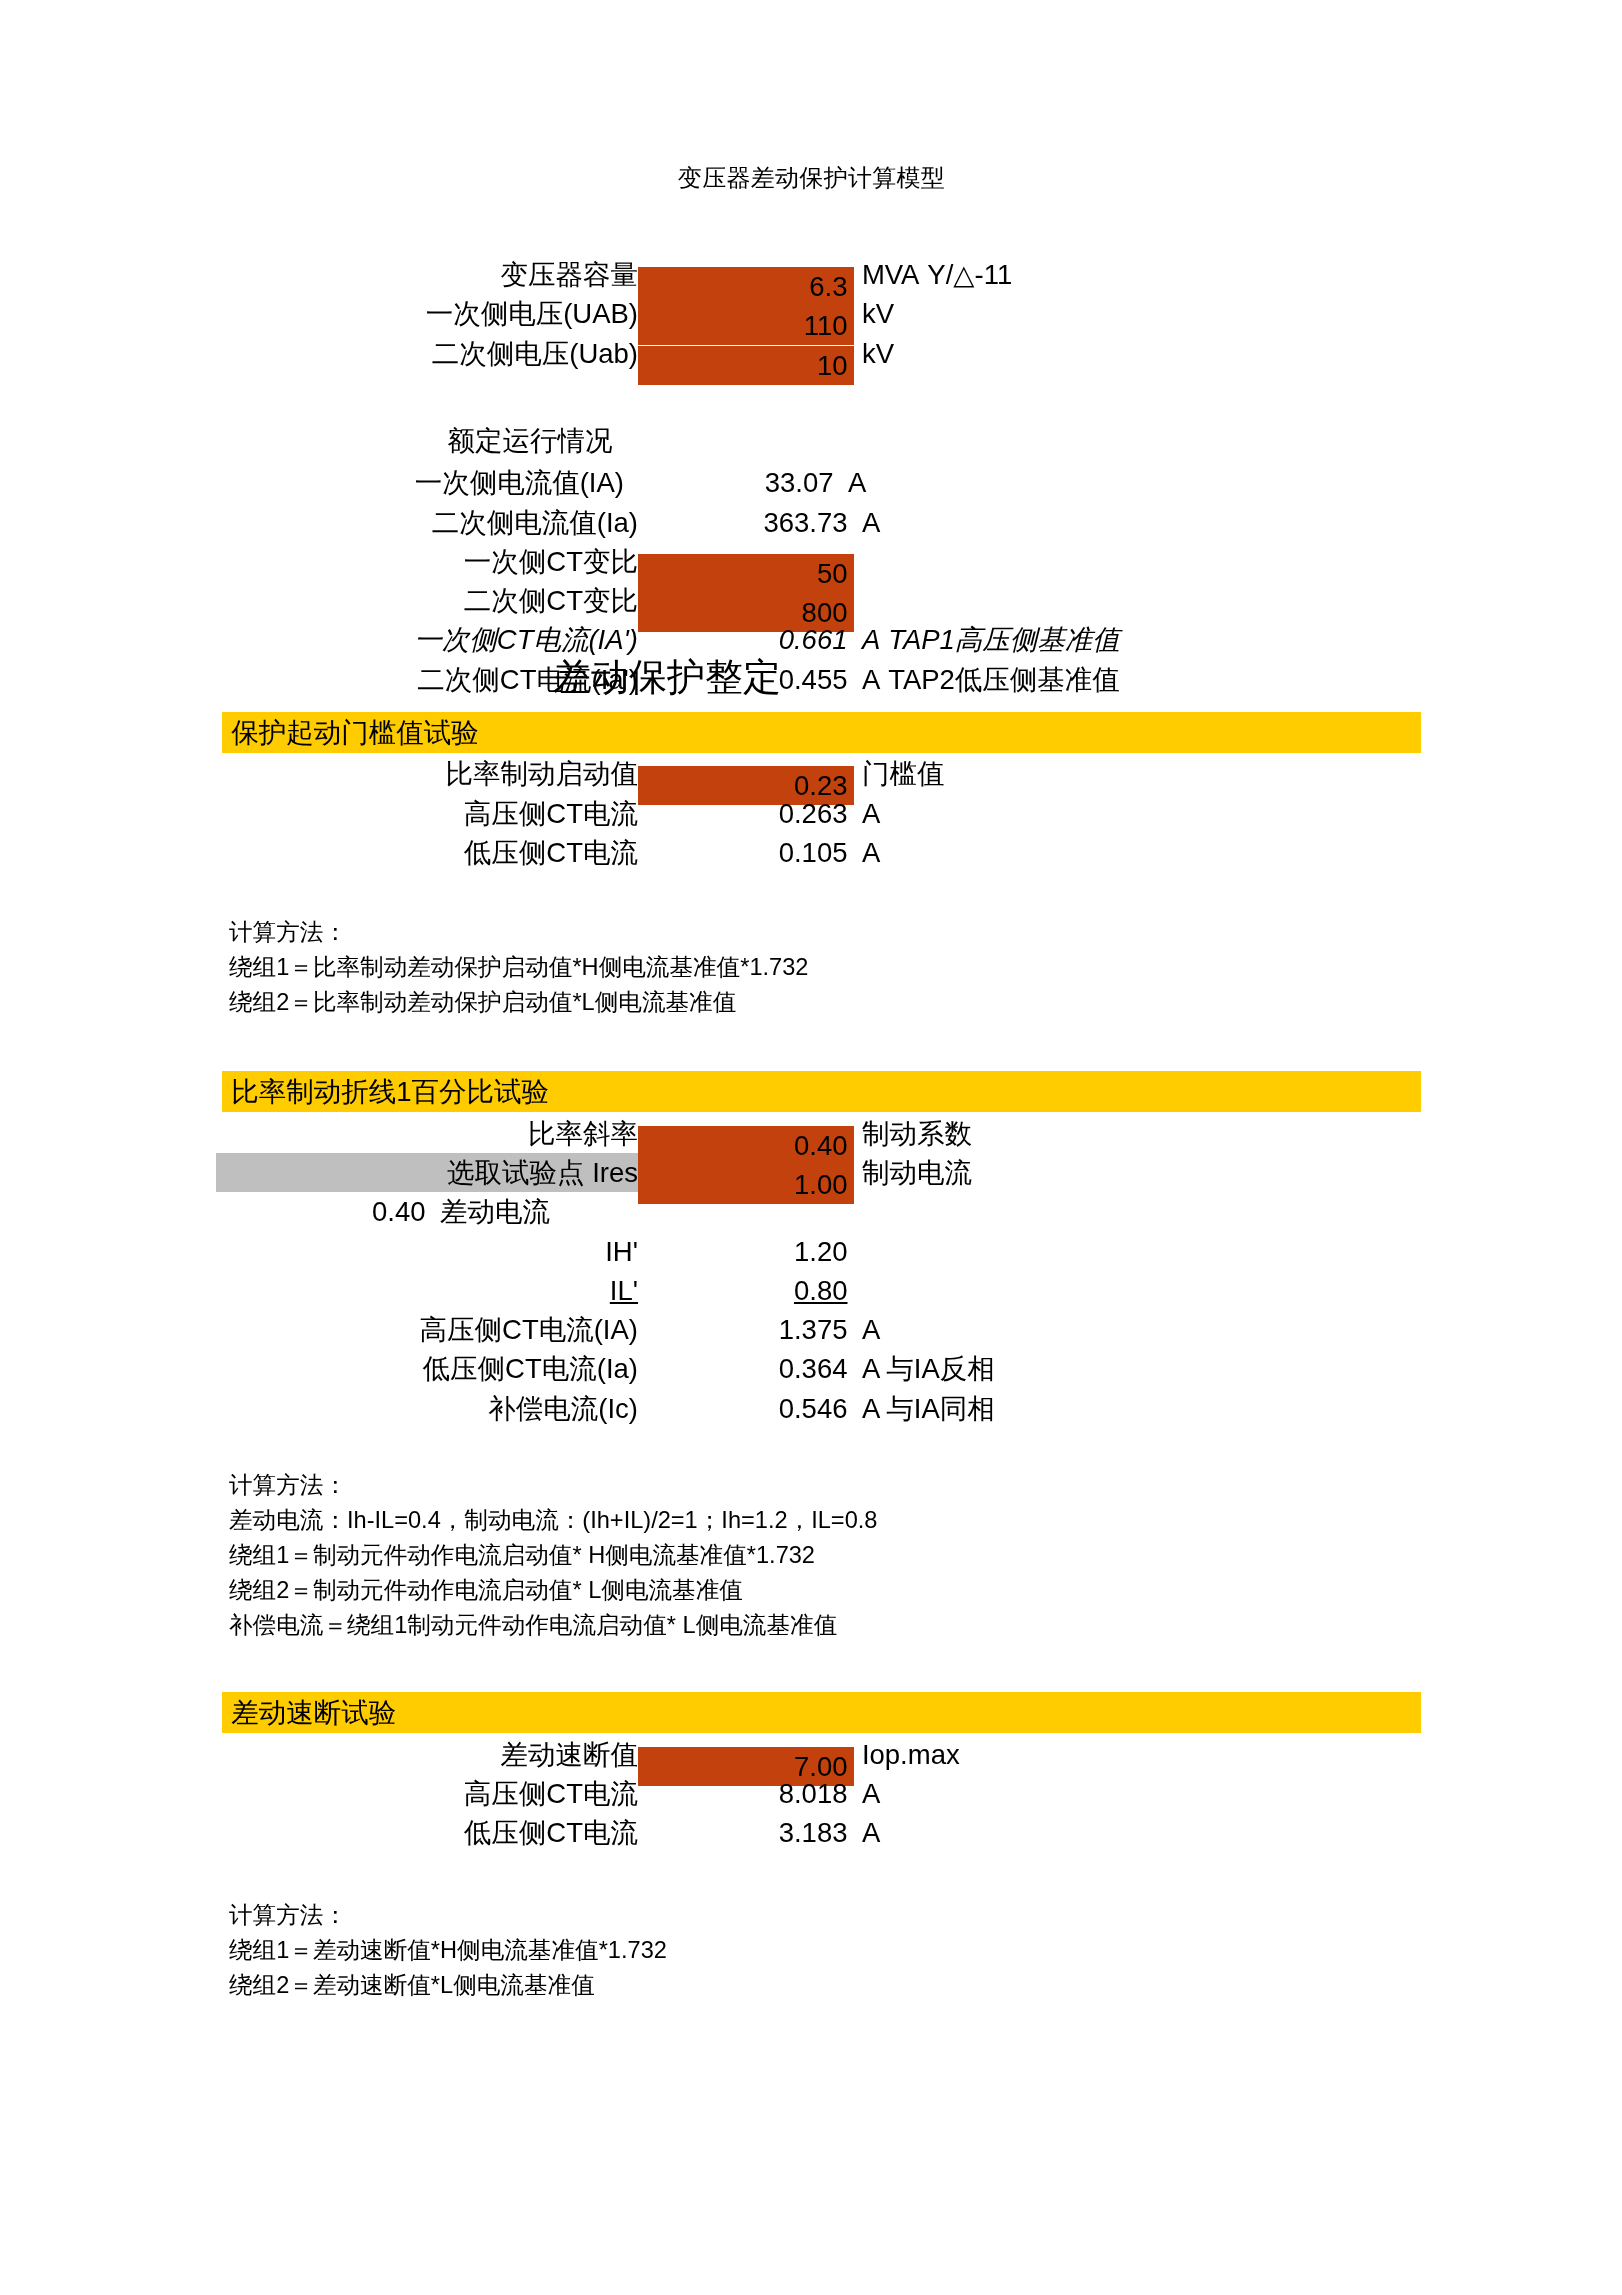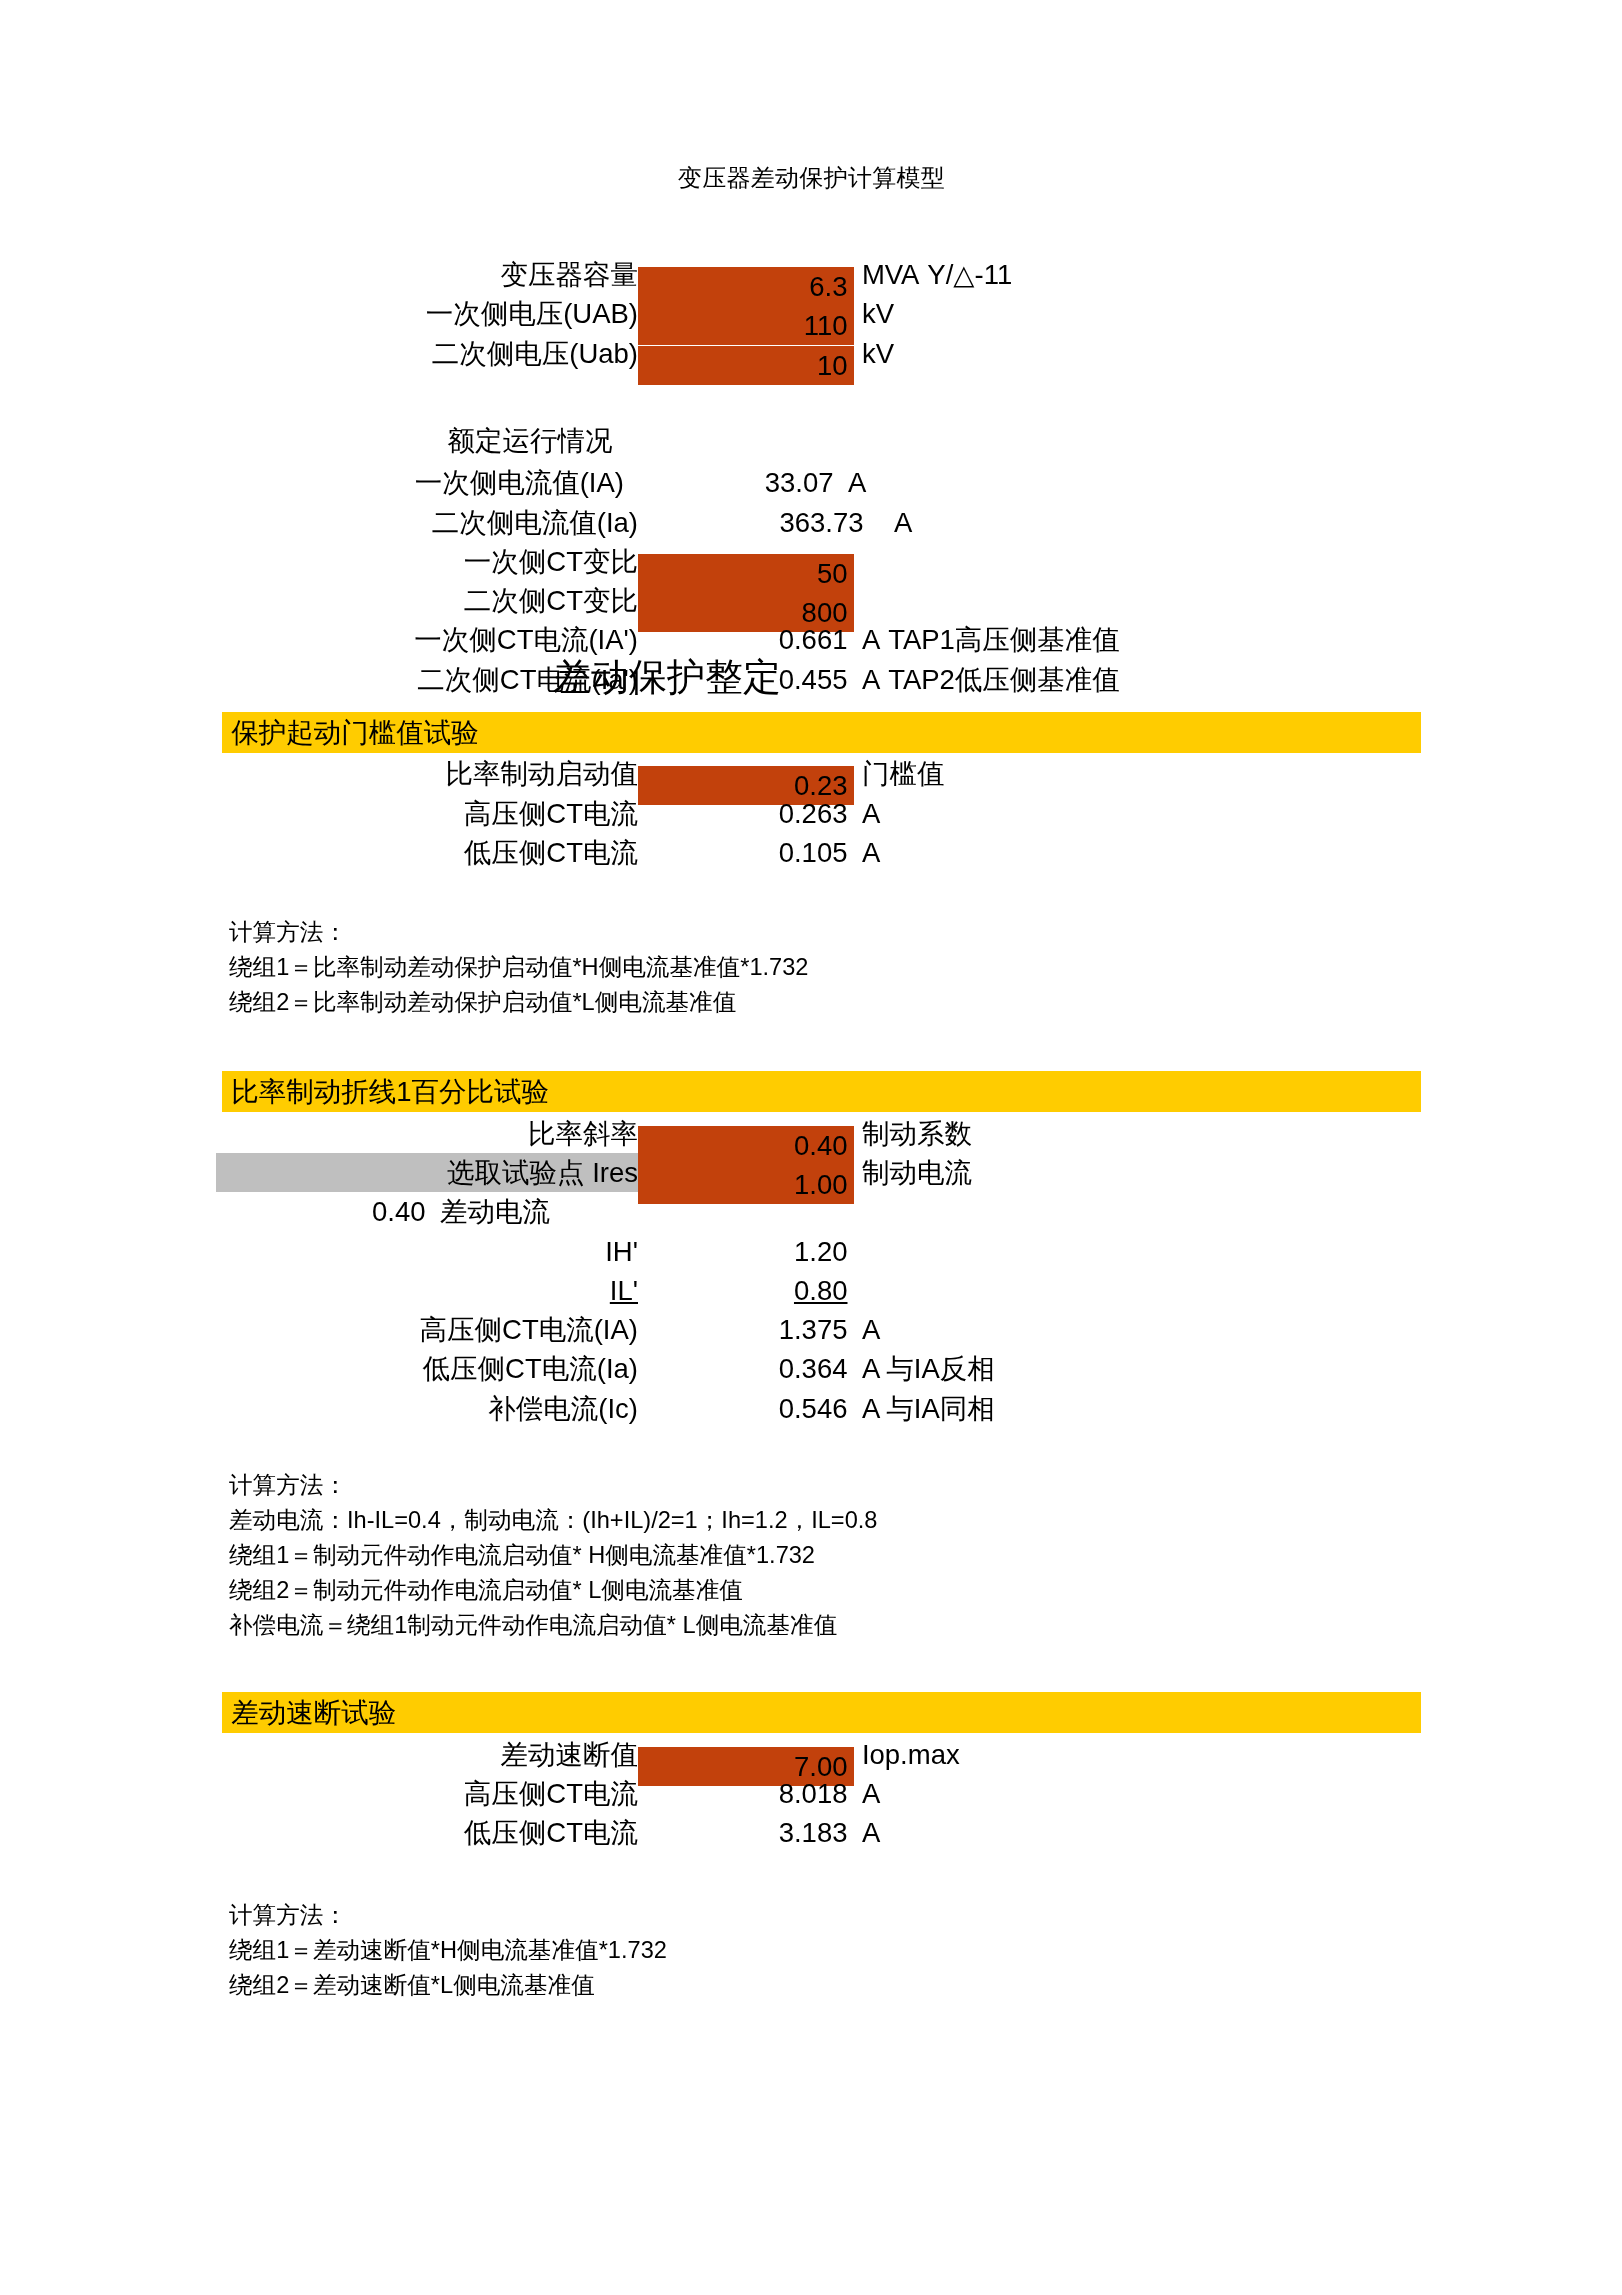--- a/index.html
+++ b/index.html
@@ -139,34 +139,34 @@
     </div>
 
   <div class="subhead" style="left:422px; top:424px; width:216px;">额定运行情况</div>
 
   <div id="rated-rows">
       <div class="row" style="left: 202px; top: 463px;">
         <div class="lbl">一次侧电流值(IA)</div>
         <div class="val">33.07</div>
         <div class="unit">A</div>
       </div>
-      <div class="row" style="left: 216px; top: 503px; gap: 16px;">
+      <div class="row" style="left: 216px; top: 503px;">
         <div class="lbl">二次侧电流值(Ia)</div>
         <div class="val">363.73</div>
         <div class="unit">A</div>
       </div>
       <div class="row" style="left: 216px; top: 542px;">
         <div class="lbl">一次侧CT变比</div>
         <div class="val cell-blue">50</div>
       </div>
       <div class="row" style="left: 216px; top: 581px;">
         <div class="lbl">二次侧CT变比</div>
         <div class="val cell-blue">800</div>
       </div>
-      <div class="row" style="left: 216px; top: 620px;">
+      <div class="row" style="left: 216px; top: 620px; font-style: italic;">
         <div class="lbl">一次侧CT电流(IA')</div>
         <div class="val">0.661</div>
         <div class="unit">A</div>
         <div class="unit">TAP1高压侧基准值</div>
       </div>
       <div class="row" style="left: 216px; top: 660px;">
         <div class="lbl">二次侧CT电流(Ia')</div>
         <div class="val">0.455</div>
         <div class="unit">A</div>
         <div class="unit">TAP2低压侧基准值</div>

